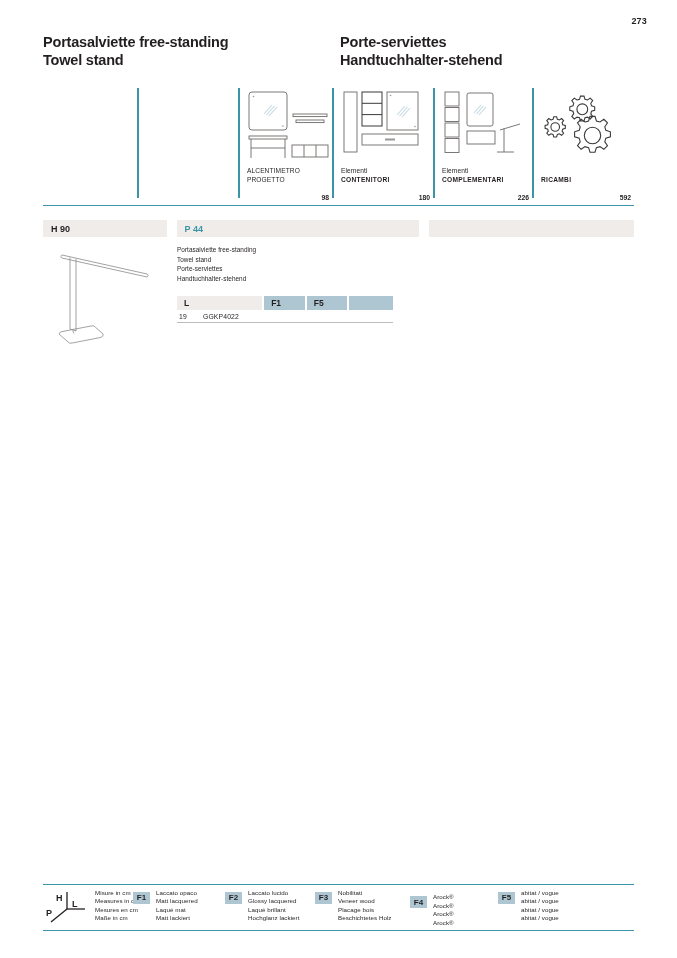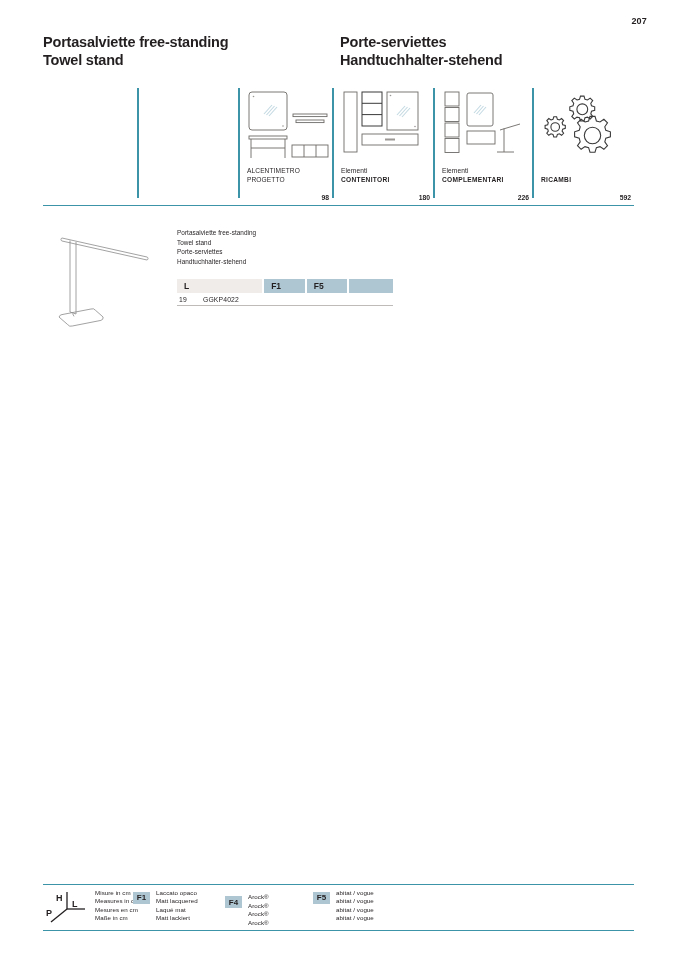--- a/index.html
+++ b/index.html
@@ -216,21 +216,21 @@
   .g-measures { width: 90px; }
   .g-f1 { width: 92px; }
   .g-f2 { width: 90px; }
   .g-f3 { width: 95px; }
   .g-f4 { width: 88px; margin-top: 9px; }
   .g-f5 { width: 88px; }
 </style>
 </head>
 <body>
 
-<div class="page-number">207</div>
+<div class="page-number">273</div>
 
 <div class="titles">
   <div class="title-col">
     <div class="title-line">Portasalviette free-standing</div>
     <div class="title-line">Towel stand</div>
   </div>
   <div class="title-col">
     <div class="title-line">Porte-serviettes</div>
     <div class="title-line">Handtuchhalter-stehend</div>
   </div>
@@ -351,20 +351,27 @@
       </div>
       <div class="nav-pagenum">592</div>
     </div>
 
   </div>
   <div class="nav-baseline"></div>
 </div>
 
 <div class="product">
 
+  <div class="bars">
+    <div class="bar dim-h">H 90</div>
+    <div class="bar-gap"></div>
+    <div class="bar dim-p">P 44</div>
+    <div class="bar-gap"></div>
+    <div class="bar empty"></div>
+  </div>
 
   <div class="pbody">
     <div class="drawing-col">
       <svg width="130" height="105" viewBox="0 0 130 105">
         <g fill="none" stroke="#8a8a8a" stroke-width="0.8" stroke-linejoin="round">
           <line x1="19" y1="10" x2="104" y2="29"></line>
           <line x1="19" y1="13" x2="104" y2="32"></line>
           <path d="M104 29 a1.6 1.6 0 0 1 0 3"></path>
           <path d="M19 10 a1.6 1.6 0 0 0 0 3"></path>
           <line x1="27" y1="12.5" x2="27" y2="84"></line>
@@ -426,21 +433,39 @@
   <div class="legend-group g-f1">
     <div class="legend-badge">F1</div>
     <div class="legend-lines">
       <div>Laccato opaco</div>
       <div>Matt lacquered</div>
       <div>Laqué mat</div>
       <div>Matt lackiert</div>
     </div>
   </div>
 
-
+  <div class="legend-group g-f2">
+    <div class="legend-badge">F2</div>
+    <div class="legend-lines">
+      <div>Laccato lucido</div>
+      <div>Glossy lacquered</div>
+      <div>Laqué brillant</div>
+      <div>Hochglanz lackiert</div>
+    </div>
+  </div>
+
+  <div class="legend-group g-f3">
+    <div class="legend-badge">F3</div>
+    <div class="legend-lines">
+      <div>Nobilitati</div>
+      <div>Veneer wood</div>
+      <div>Placage bois</div>
+      <div>Beschichtetes Holz</div>
+    </div>
+  </div>
 
   <div class="legend-group g-f4">
     <div class="legend-badge">F4</div>
     <div class="legend-lines">
       <div>Arock®</div>
       <div>Arock®</div>
       <div>Arock®</div>
       <div>Arock®</div>
     </div>
   </div>

